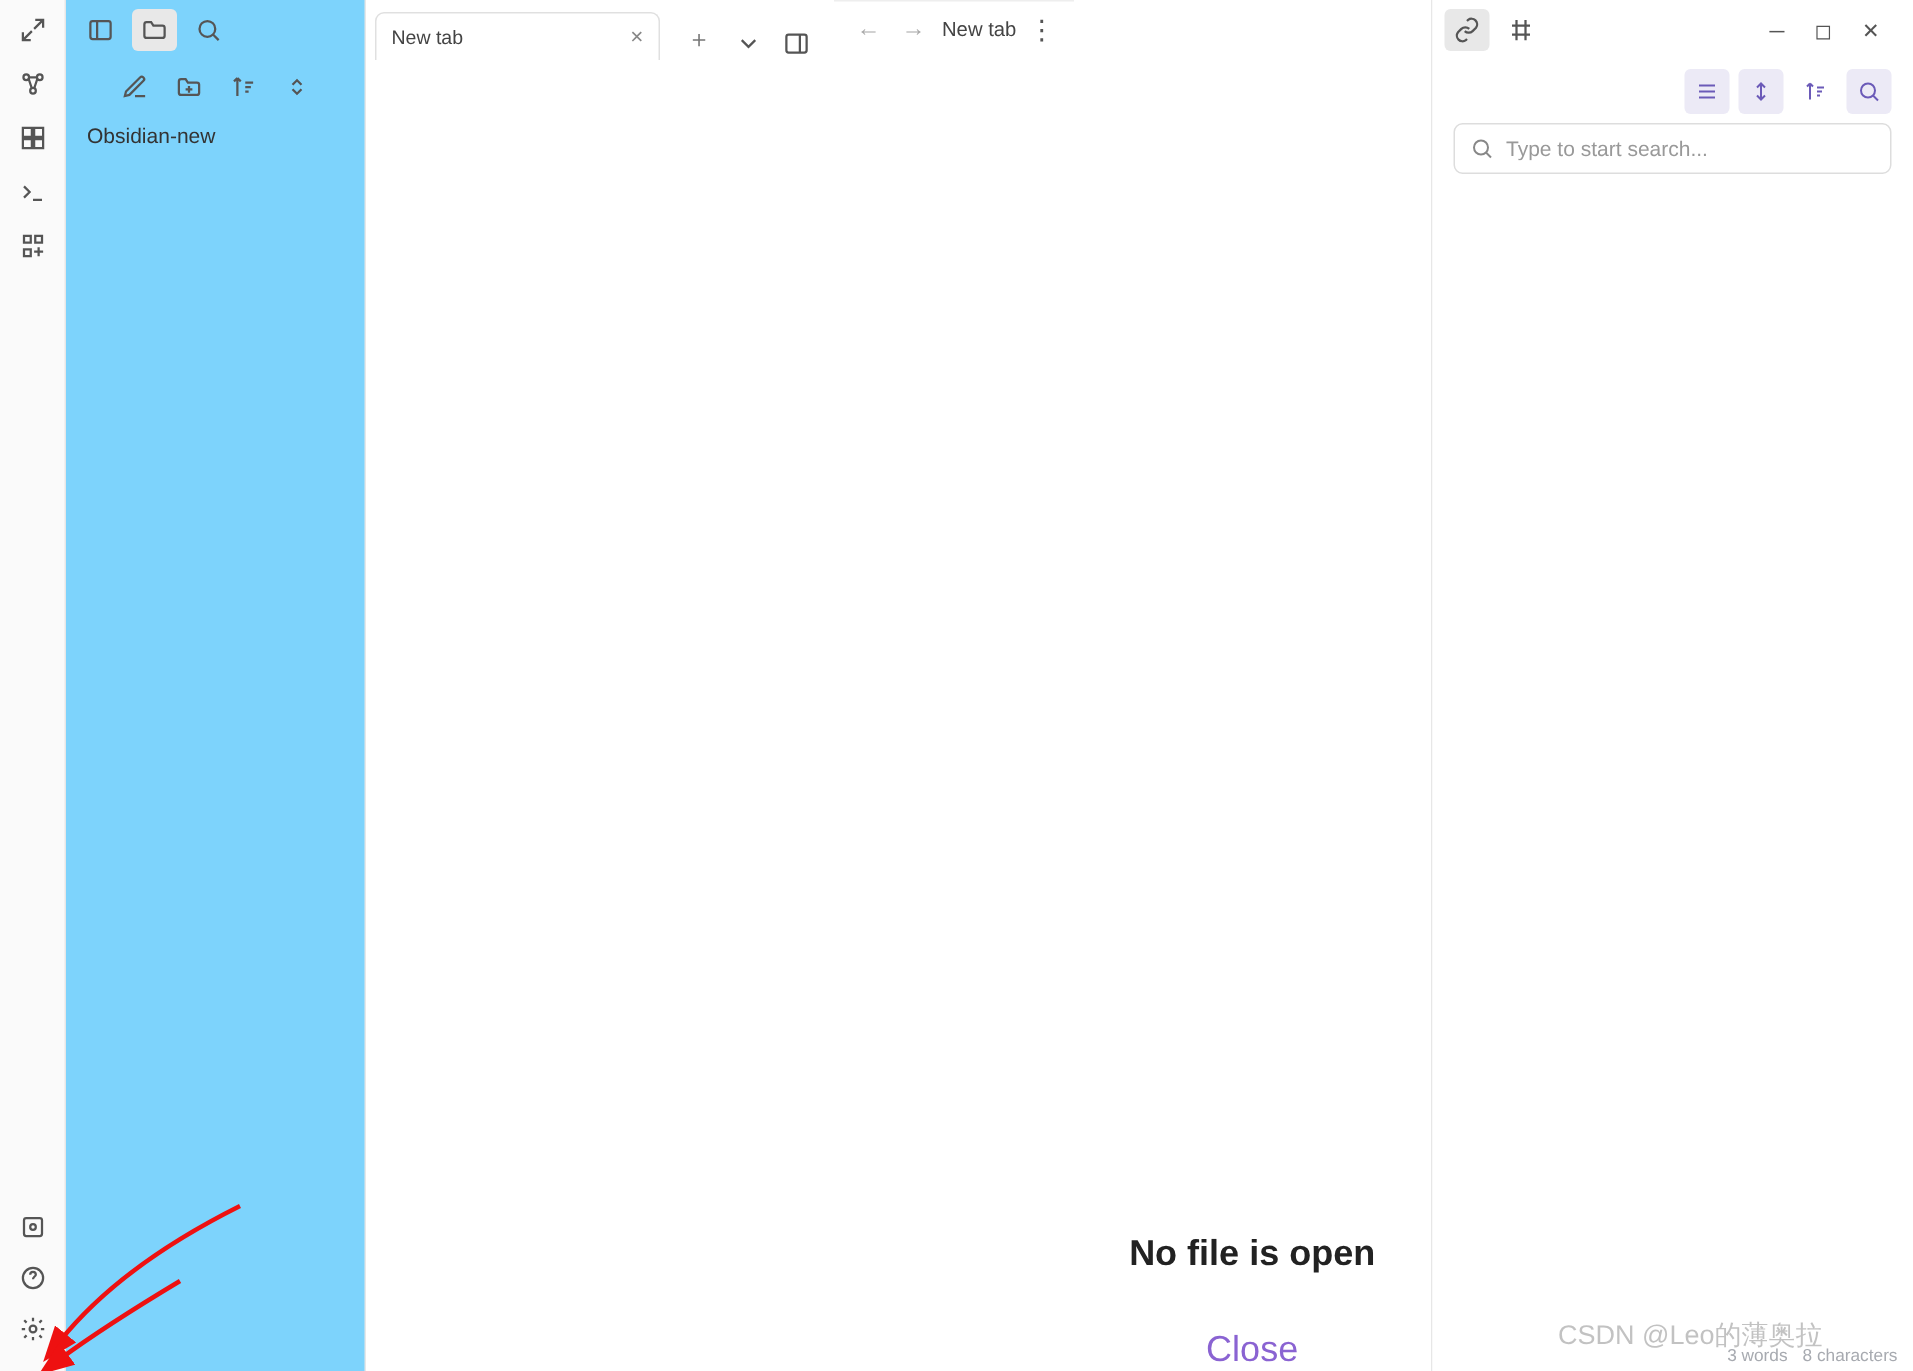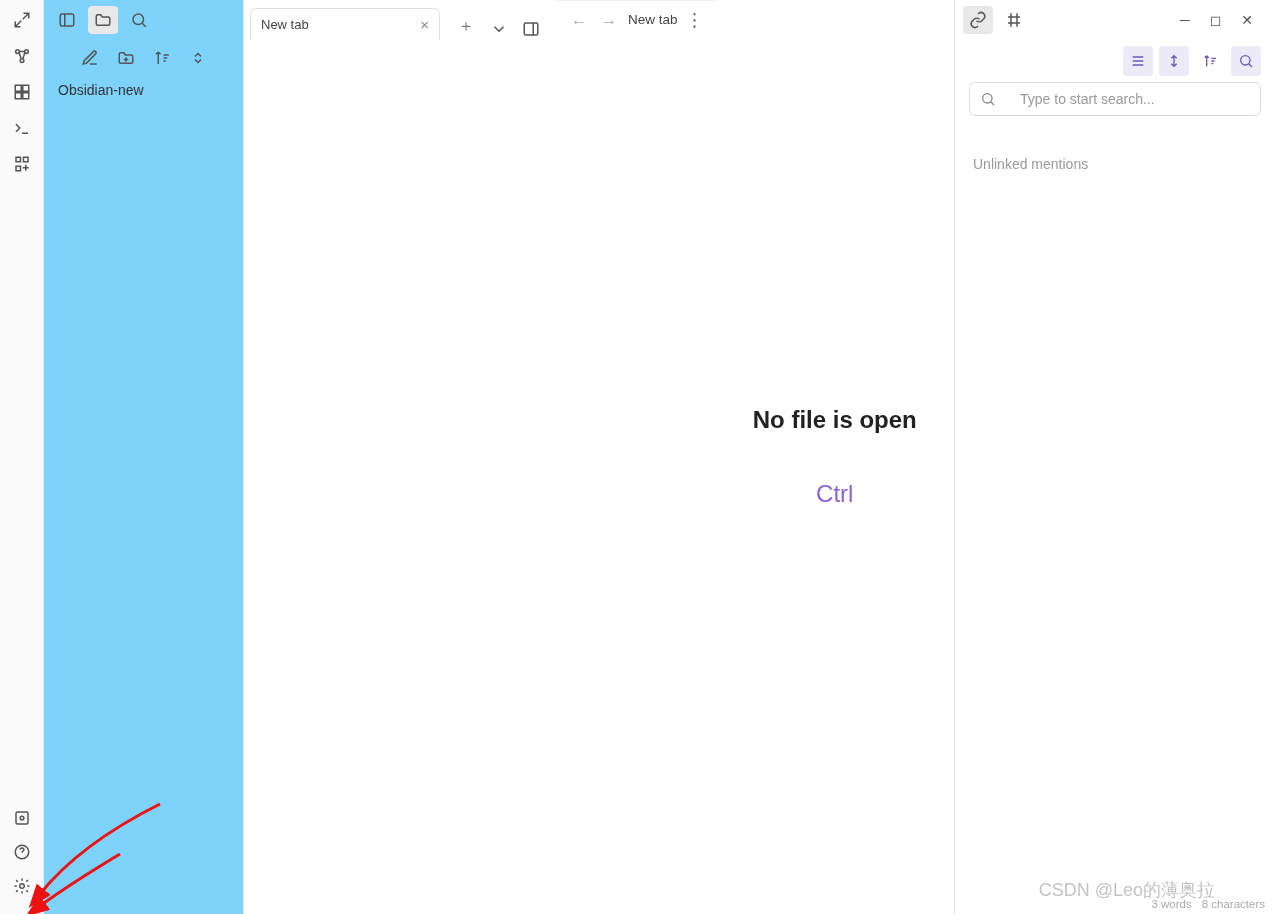--- a/index.html
+++ b/index.html
@@ -31,38 +31,38 @@
   .tab { height: 32px; min-width: 190px; border: 1px solid #e0e0e0; border-bottom: none; border-radius: 6px 6px 0 0; background: #fff; display: flex; align-items: center; padding: 0 10px; font-size: 13px; color: #444; gap: 8px; }
   .tab .tab-x { margin-left: auto; color: #888; cursor: pointer; font-size: 15px; }
   .newtab-btn { width: 28px; height: 28px; display: flex; align-items: center; justify-content: center; color: #777; cursor: pointer; margin-left: 4px; }
   .tabbar-right { margin-left: auto; display: flex; align-items: center; gap: 10px; padding-right: 8px; }
   .tabbar-right .ticon { width: 22px; height: 22px; color: #555; cursor: pointer; display:flex; align-items:center; justify-content:center; }
   .tabbar-right svg { width: 18px; height: 18px; stroke: currentColor; fill: none; stroke-width: 2; }
   .content-header { height: 38px; display: flex; align-items: center; padding: 0 12px; gap: 8px; border-top: 1px solid #eee; }
   .nav-arrow { color: #aaa; cursor: pointer; width: 22px; text-align: center; font-size: 16px; }
   .content-title { flex: 1; text-align: center; font-size: 13.5px; color: #444; }
   .kebab { color: #555; cursor: pointer; font-size: 18px; line-height: 1; }
-  .content-body { flex: 1; display: flex; flex-direction: column; align-items: center; justify-content: center; gap: 46px; }
+  .content-body { flex: 1; display: flex; flex-direction: column; align-items: center; justify-content: flex-end; gap: 36px; }
   .nofile-msg { font-size: 24px; font-weight: 600; color: #222; }
   .nofile-actions { display: flex; flex-direction: column; align-items: center; gap: 4px; }
   .link { font-size: 24px; color: #8a63d2; cursor: pointer; }
 
   
   .right { width: 320px; background: #fff; display: flex; flex-direction: column; }
   .right-tabrow { height: 40px; display: flex; align-items: center; padding: 0 8px; gap: 6px; }
   .right-tab { width: 30px; height: 28px; display: flex; align-items: center; justify-content: center; color: #555; border-radius: 4px; cursor: pointer; }
   .right-tab.active { background: #e8e8e8; }
   .right-tab svg { width: 18px; height: 18px; stroke: currentColor; fill: none; stroke-width: 2; }
   .window-controls { margin-left: auto; display: flex; gap: 20px; padding-right: 14px; color: #555; }
   .window-controls span { cursor: pointer; font-size: 14px; }
   .right-toolbar { height: 42px; display: flex; align-items: center; justify-content: flex-end; padding: 0 14px; gap: 6px; }
   .right-toolbar .rticon { width: 30px; height: 30px; display: flex; align-items: center; justify-content: center; border-radius: 4px; color: #6b5ab8; cursor: pointer; }
   .right-toolbar .rticon.active { background: #eceaf6; }
   .right-toolbar svg { width: 16px; height: 16px; stroke: currentColor; fill: none; stroke-width: 2; }
-  .searchbox { margin: 0 14px 12px; height: 34px; border: 1px solid #ddd; border-radius: 6px; display: flex; align-items: center; padding: 0 10px; gap: 24px; color: #888; }
+  .searchbox { margin: 0 14px 12px; height: 34px; border: 1px solid #ddd; border-radius: 6px; display: flex; align-items: center; padding: 0 10px; gap: 8px; color: #888; }
   .searchbox input { border: none; outline: none; flex: 1; font-size: 14px; color: #333; background: transparent; }
   .searchbox input::placeholder { color: #999; }
   .searchbox svg { width: 16px; height: 16px; stroke: #888; fill: none; stroke-width: 2; }
   .mentions { padding: 0 18px; }
   .mention-row { display: flex; justify-content: space-between; align-items: center; font-size: 14px; padding: 6px 0; cursor: pointer; }
   .mention-row.linked { color: #222; font-weight: 500; }
   .mention-row.unlinked { color: #999; font-weight: 500; margin-top: 22px; }
   .mention-count { color: #aaa; font-weight: 400; }
 
   .statusbar { position: absolute; bottom: 4px; right: 10px; font-size: 11.5px; color: #a7aab0; display: flex; gap: 10px; }
@@ -206,21 +206,21 @@
     </div>
     <div class="content-header">
       <span class="nav-arrow">←</span>
       <span class="nav-arrow">→</span>
       <span class="content-title">New tab</span>
       <span class="kebab">⋮</span>
     </div>
     <div class="content-body">
       <div class="nofile-msg">No file is open</div>
       <div class="nofile-actions">
-        <span class="link">Ctrl</span>
+        <span class="link">Close</span>
       </div>
     </div>
   </div>
 
   <div class="right">
     <div class="right-tabrow">
       <div class="right-tab active">
           <svg viewBox="0 0 24 24">
             <path d="M10 13a5 5 0 007 0l3-3a5 5 0 00-7-7l-1 1M14 11a5 5 0 00-7 0l-3 3a5 5 0 007 7l1-1"></path>
           </svg>
@@ -260,23 +260,20 @@
         </span>
     </div>
     <div class="searchbox">
       <svg viewBox="0 0 24 24">
           <circle cx="11" cy="11" r="7"></circle>
           <path d="M21 21l-5-5"></path>
         </svg>
       <input type="text" placeholder="Type to start search..." style="">
     </div>
     <div class="mentions">
-      <div class="mention-row unlinked">
-        <span>Unlinked mentions</span>
-      </div>
     </div>
   </div>
 
 </div>
 
 <div class="statusbar">
   <span>3 words</span>
   <span>8 characters</span>
 </div>
 

